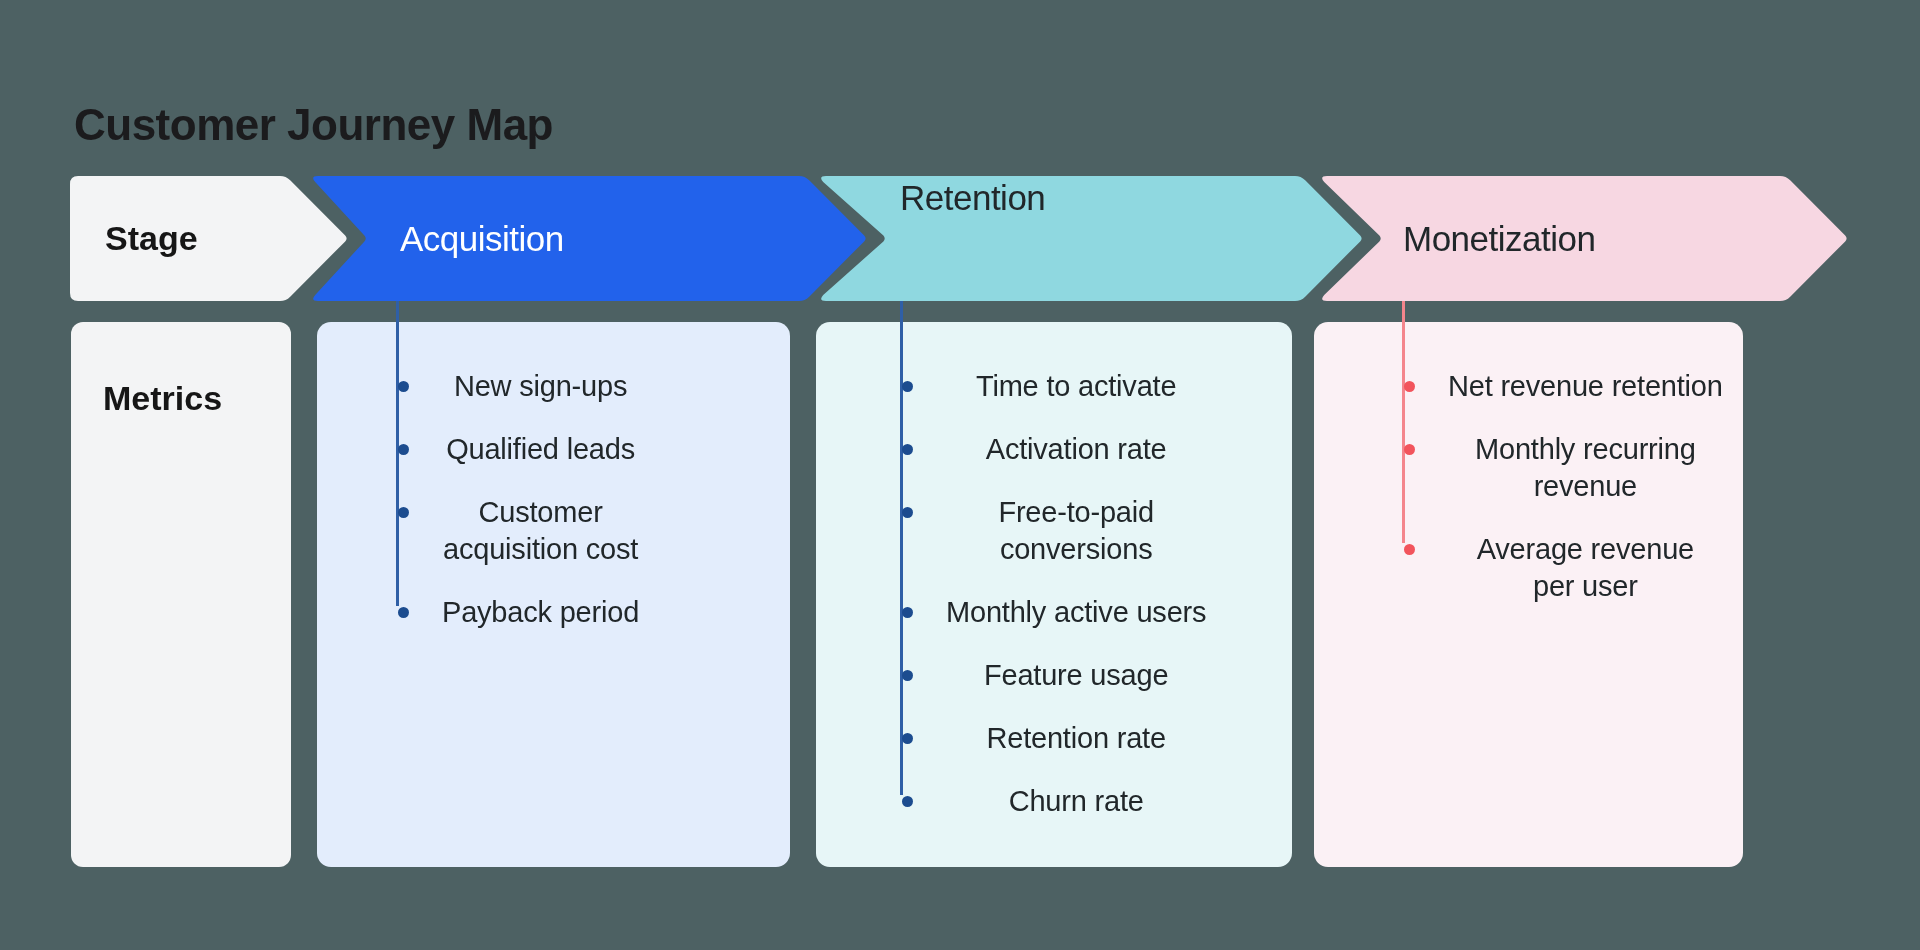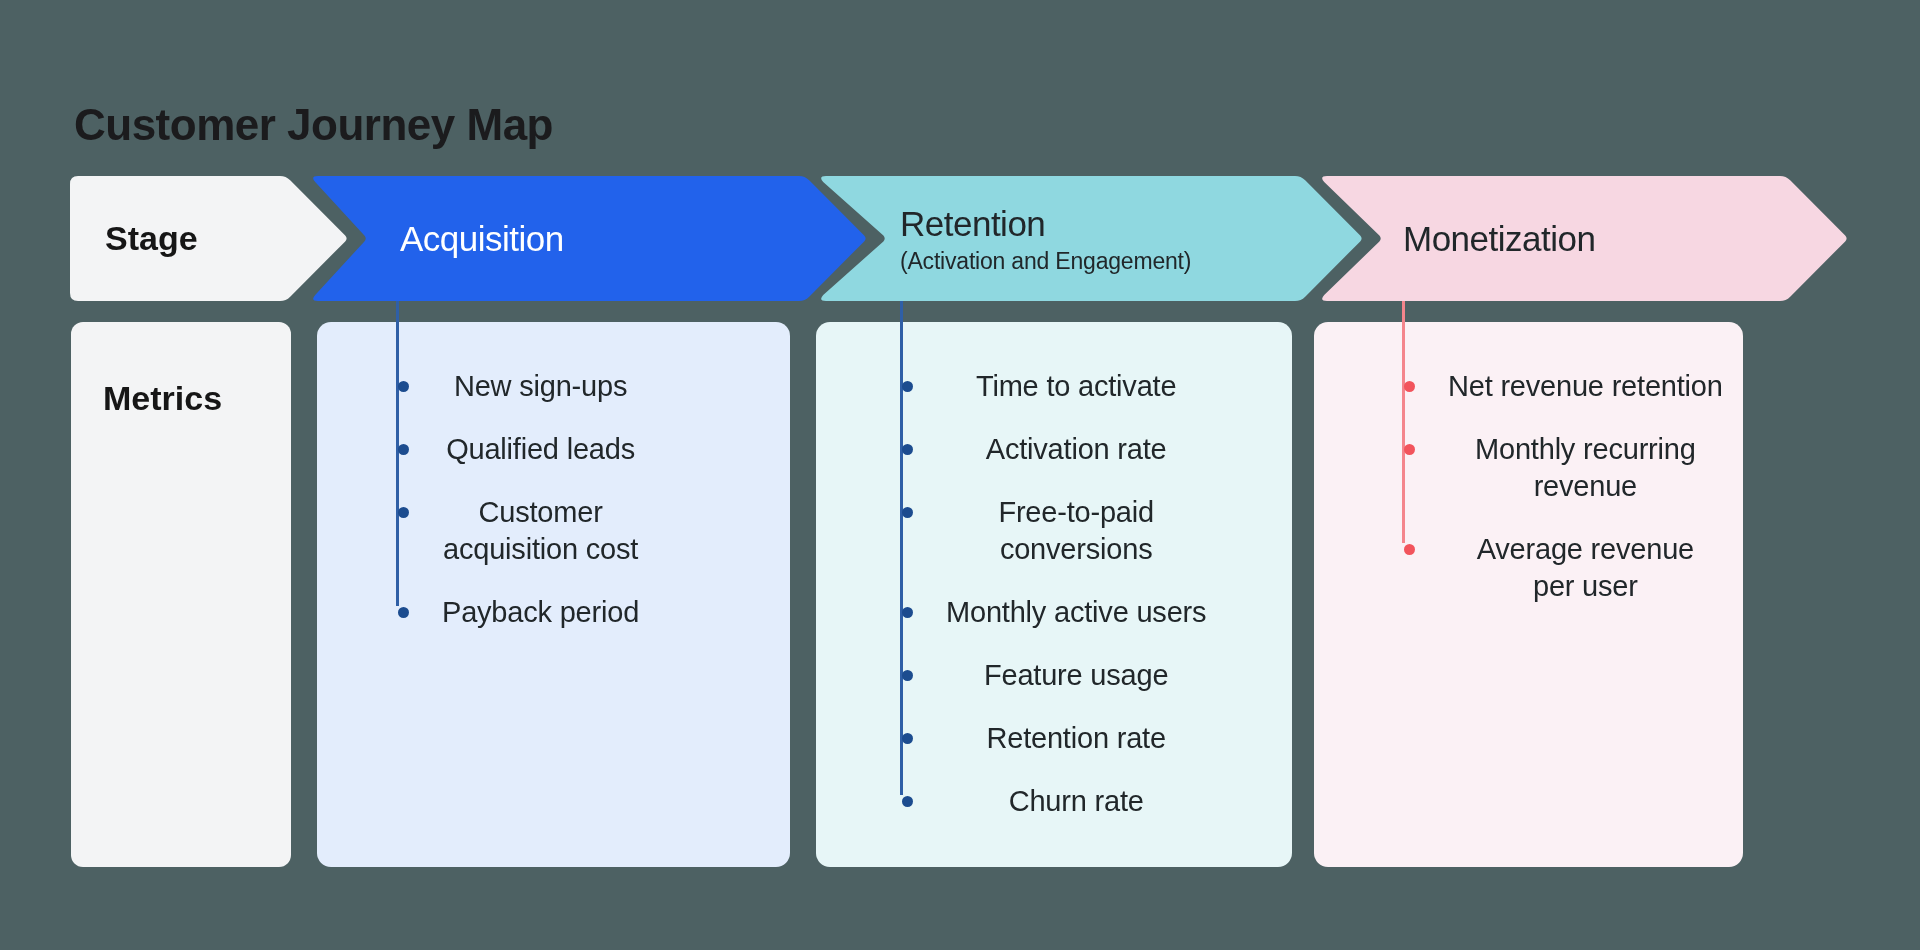--- a/index.html
+++ b/index.html
@@ -35,21 +35,21 @@
   }
   .arrow-svg{position:absolute;top:176px;height:125px;display:block;}
   .arrow-label{
     position:absolute;top:176px;height:125px;
     display:flex;align-items:center;
     font-size:35px;color:var(--text-dark);letter-spacing:-0.5px;
     white-space:nowrap;
   }
   .arrow-label.bold{font-weight:700;font-size:34px;color:#161616;letter-spacing:0;}
   .arrow-label.on-blue{color:var(--text-light);}
-  .arrow-label.stacked{flex-direction:column;align-items:flex-start;justify-content:center;}
+  .arrow-label.stacked{flex-direction:row;align-items:flex-start;justify-content:center;}
   .arrow-label .main-line{font-size:35px;line-height:44px;}
   .arrow-label .sub-line{font-size:23px;line-height:30px;letter-spacing:-0.2px;}
   .card{
     position:absolute;top:322px;height:545px;
     border-radius:14px;
     text-align:center;
   }
   .label-card{background:var(--label-box);border-radius:12px;}
   .card-label{
     position:absolute;left:32px;top:55px;
@@ -94,21 +94,20 @@
     <path d="M8 0 L477 0 Q483 0 487.2 4.3 L542.2 59.6 Q545 62.5 542.2 65.4 L487.2 120.7 Q483 125 477 125 L8 125 Q0 125 5.2 118.9 L65.4 65.5 Q68 62.5 65.4 59.5 L5.2 6.1 Q0 0 8 0 Z" style="fill:var(--retention-arrow)"></path>
   </svg>
   <svg class="arrow-svg" style="left:1319px" width="529" height="125" viewBox="0 0 529 125" aria-hidden="true">
     <path d="M8 0 L461 0 Q467 0 471.2 4.3 L526.2 59.6 Q529 62.5 526.2 65.4 L471.2 120.7 Q467 125 461 125 L8 125 Q0 125 5.2 118.9 L60.4 65.5 Q63 62.5 60.4 59.5 L5.2 6.1 Q0 0 8 0 Z" style="fill:var(--monetization-arrow)"></path>
   </svg>
 
   <div class="arrow-label bold" style="left:105px">Stage</div>
   <div class="arrow-label on-blue" style="left:400px">Acquisition</div>
   <div class="arrow-label stacked" style="left:900px">
     <span class="main-line">Retention</span>
-    <span class="sub-line">(Activation and Engagement)</span>
   </div>
   <div class="arrow-label" style="left:1403px">Monetization</div>
 
   <div class="card label-card" style="left:71px;width:220px">
     <div class="card-label">Metrics</div>
   </div>
 
   <div class="card card-acq">
     <ul class="metrics-list" style="left:80px">
         <li>New sign-ups</li>

